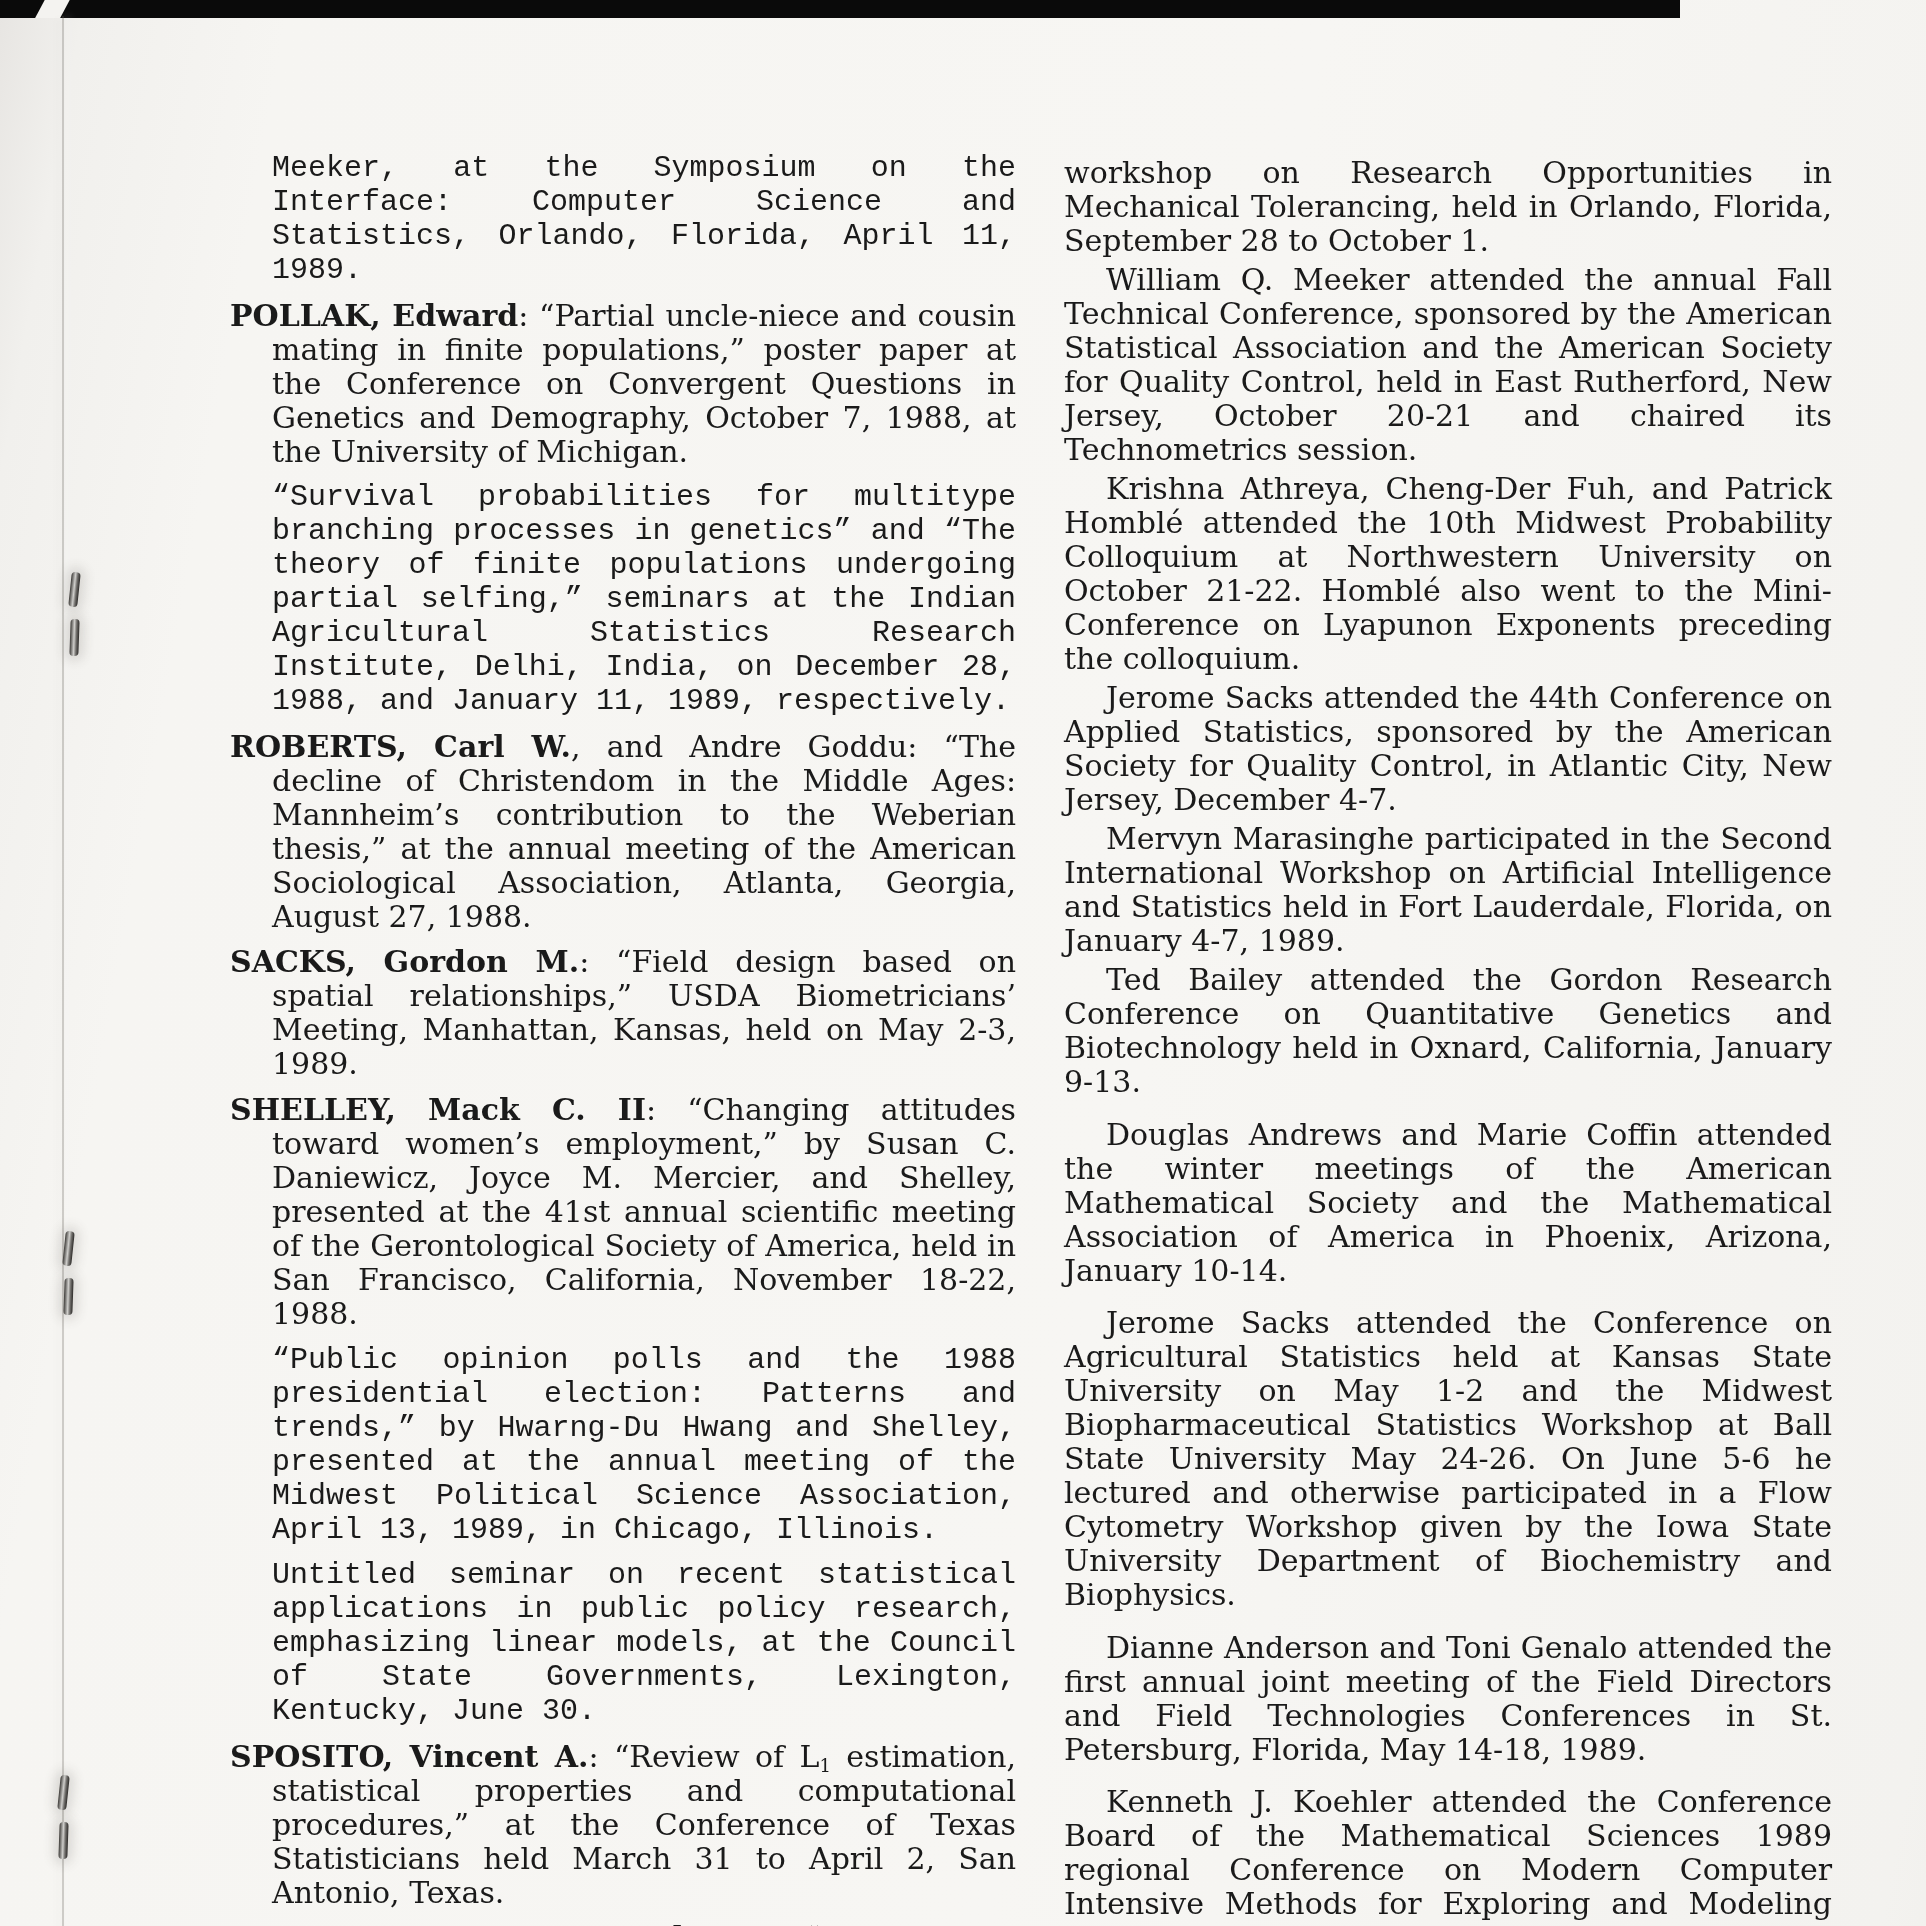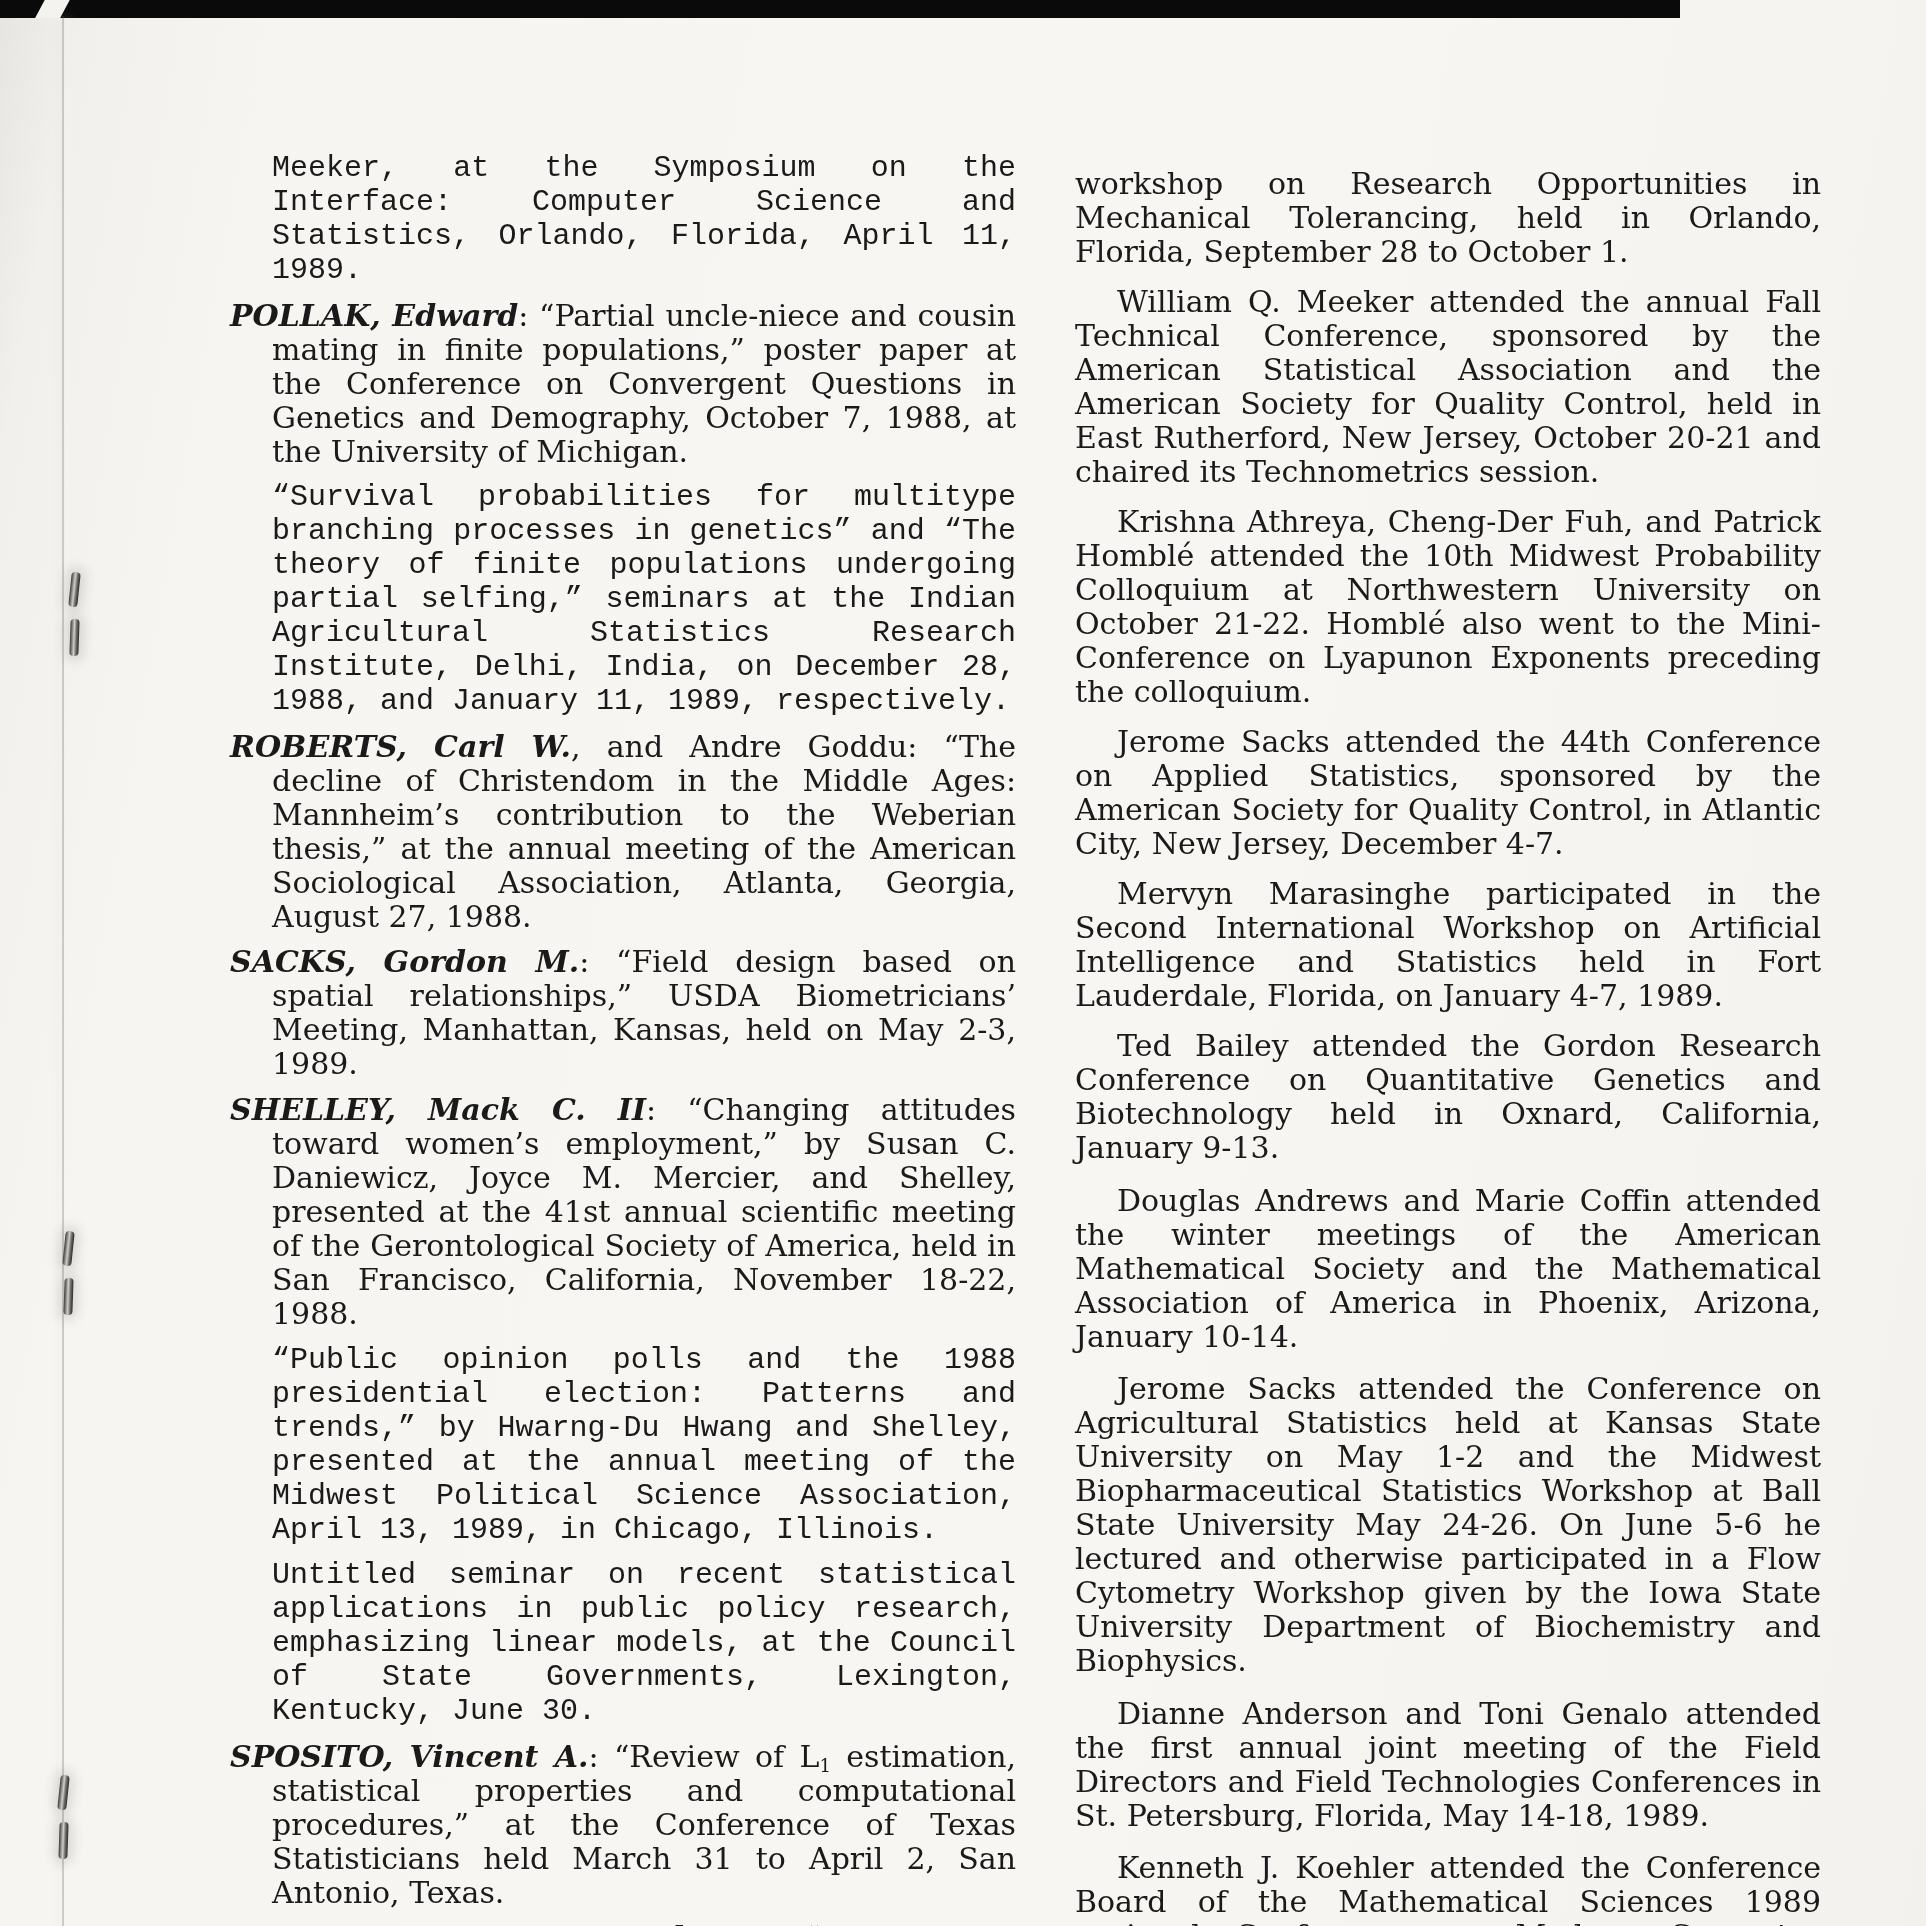--- a/index.html
+++ b/index.html
@@ -21,23 +21,23 @@
     background:linear-gradient(to right,#3c3a37 0%,#cfcecb 45%,#716f6c 70%,#2d2b29 100%);
     box-shadow:0 0 11.6px 4.6px rgba(70,62,55,0.16);}
   .staple .bar.b1{transform:rotate(6deg);}
   .staple .bar.b2{margin-top:11.6px;height:37px;transform:rotate(2deg);}
   
   .col{position:absolute;top:151px;text-align:justify;font-size:30px;line-height:34px;}
   .col-left{left:230px;width:786px;}
   .col-right{left:1059px;width:778px;}
   .entry{margin:0 0 11.6px 0;padding-left:42px;text-indent:-42px;}
   .entry.cont{text-indent:0;font-family:Liberation Mono, monospace;}
-  .entry-name{font-weight:bold;font-style:italic;}
+  .entry-name{font-weight:bold;}
   sub.lsub{font-size:60%;line-height:0;vertical-align:-0.25em;}
-  .rp{margin:16px;text-indent:42px;}
+  .rp{margin:5px;text-indent:42px;}
   .rp.first{text-indent:0;}
   .rp.gap{margin-top:18.5px;}
   .ital{}
 </style>
 </head>
 <body>
 
 <div class="page">
 
   <div class="topbar"></div>

